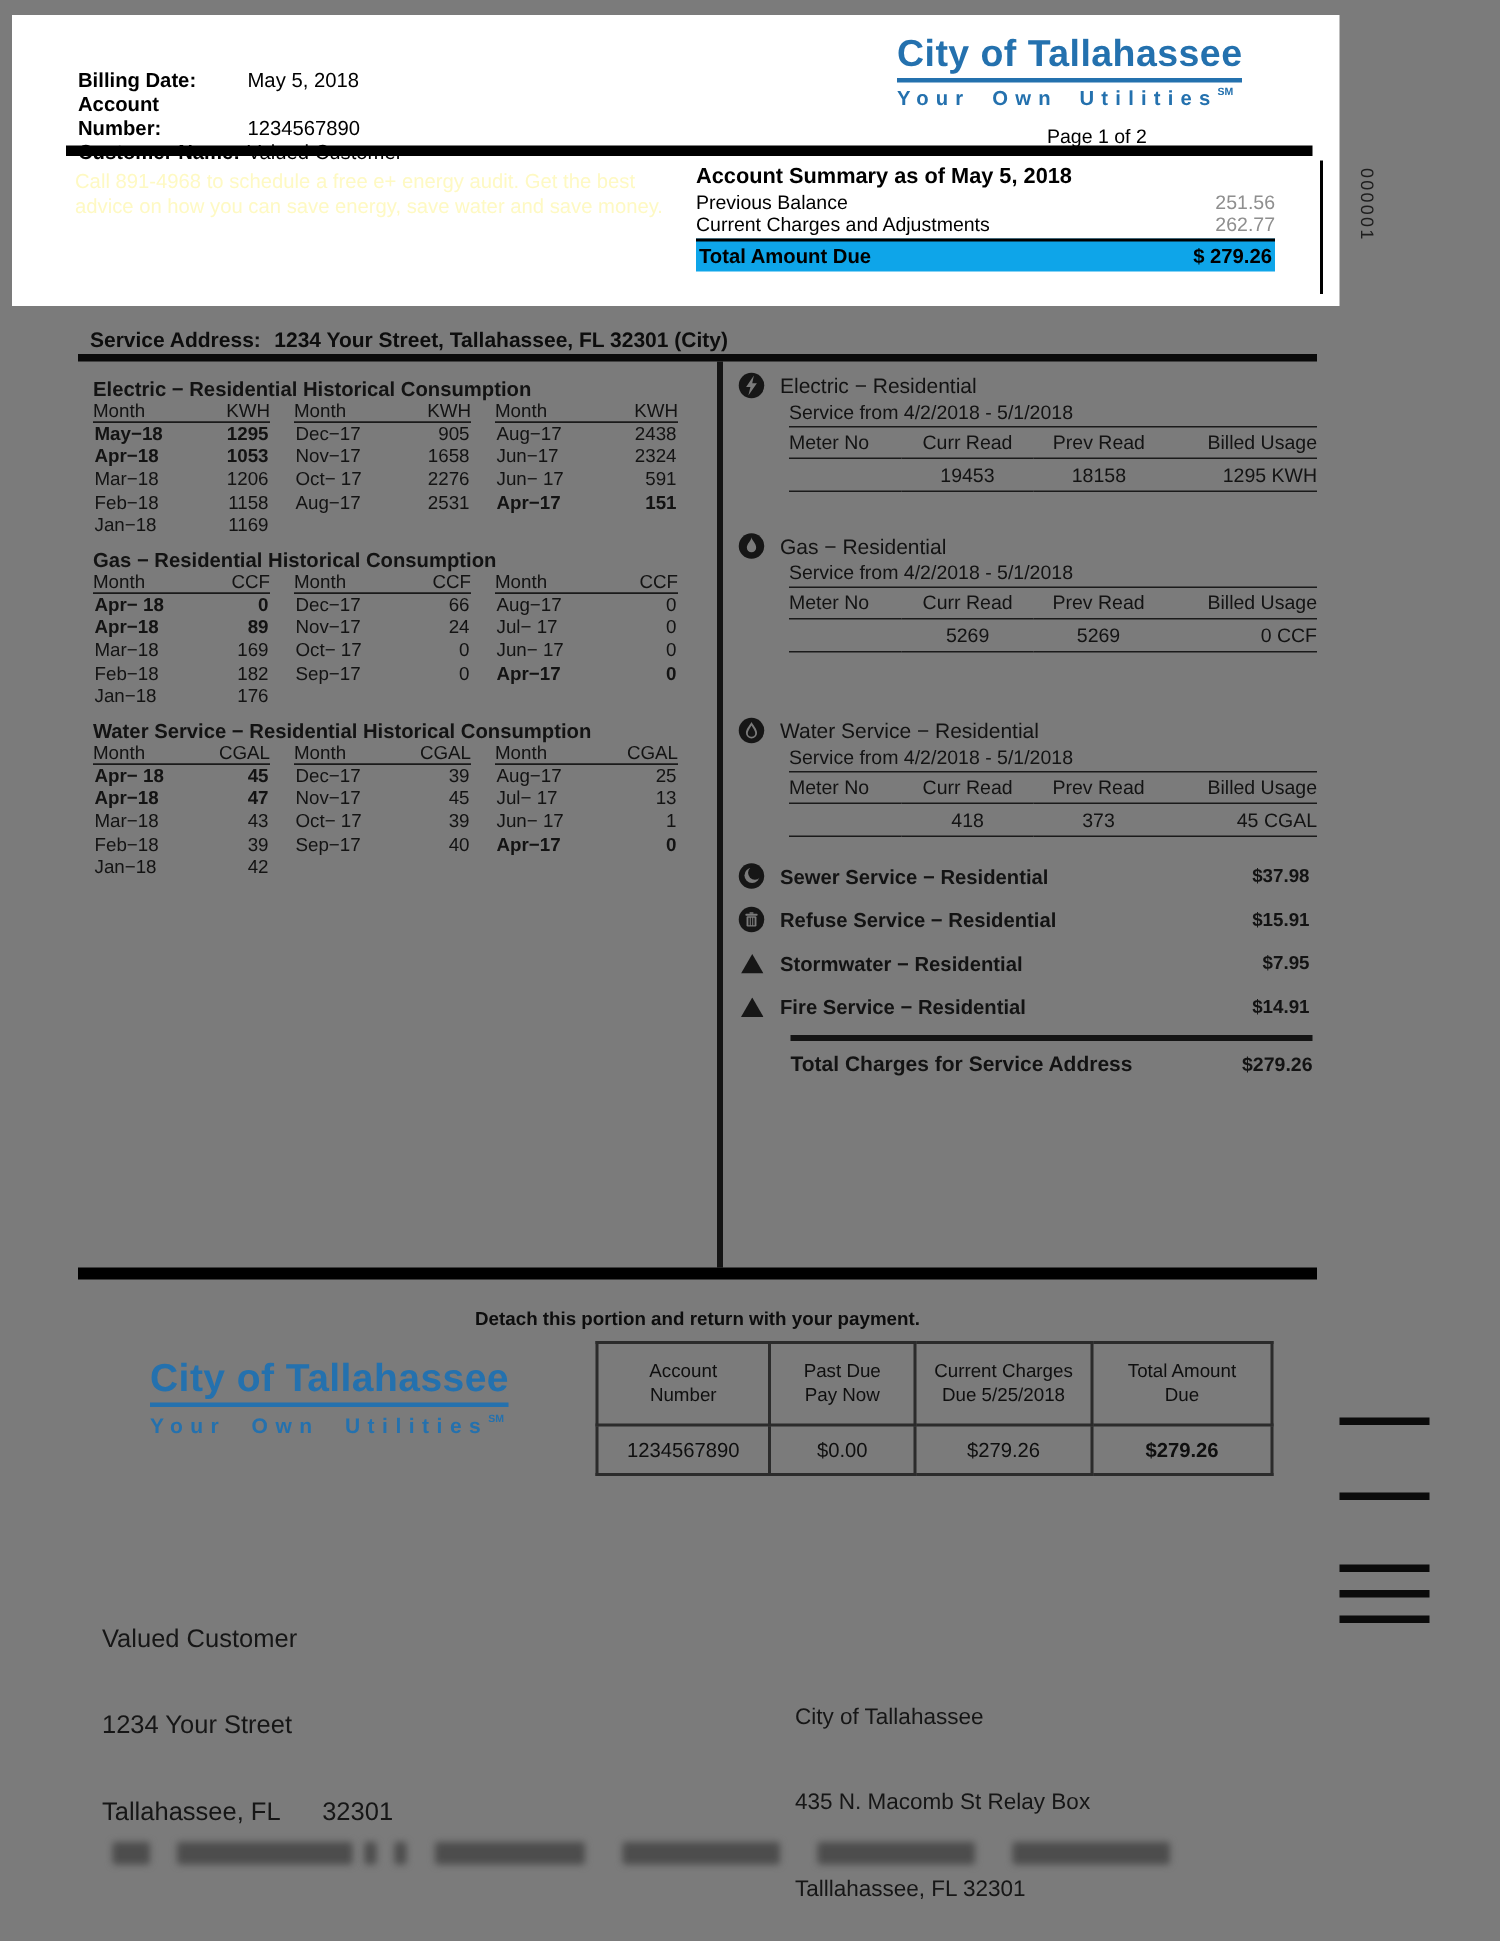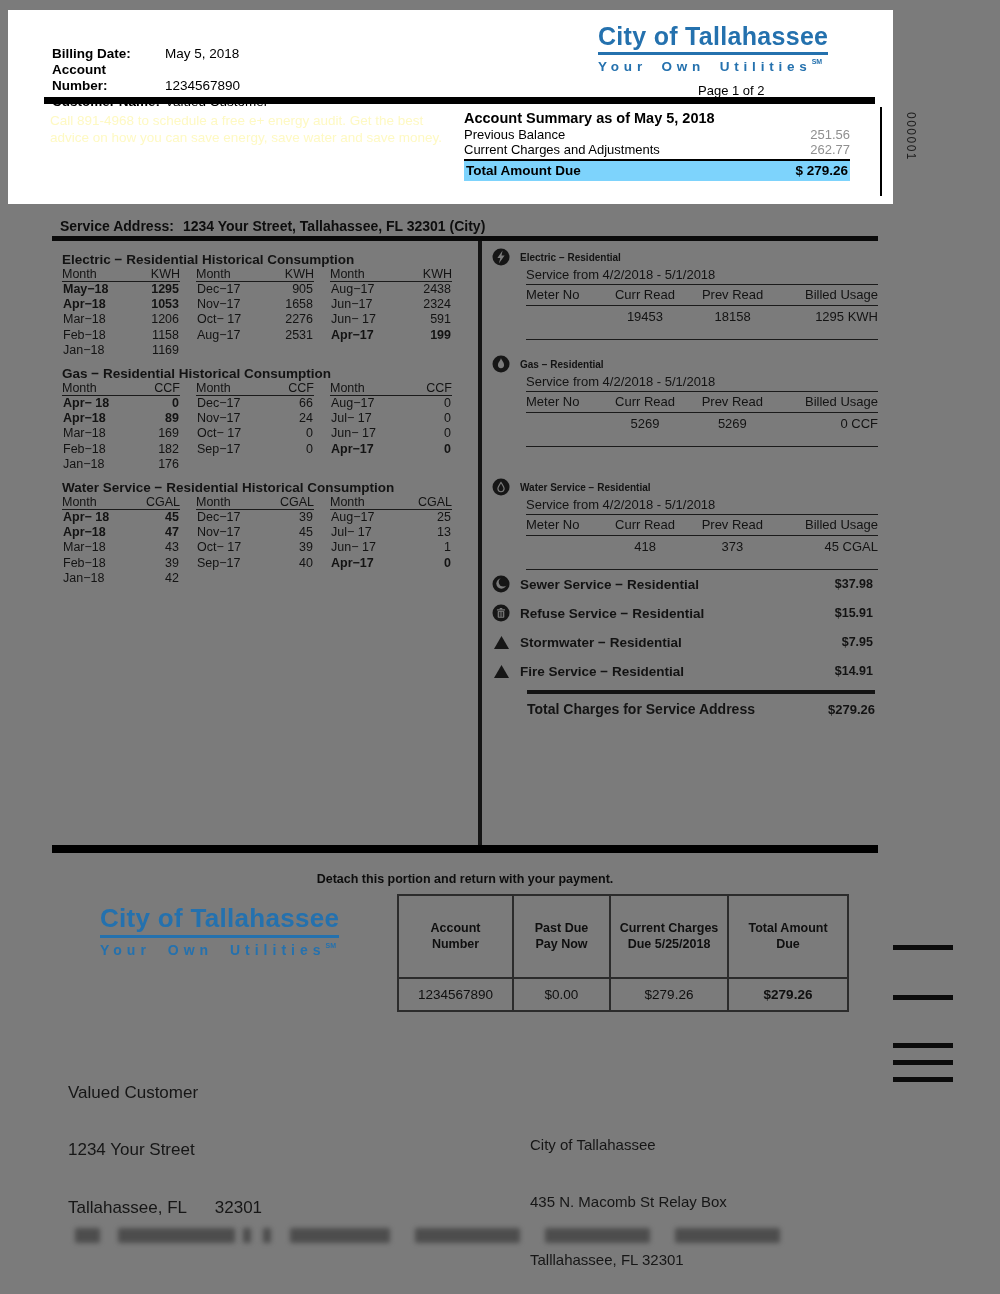--- a/index.html
+++ b/index.html
@@ -18,21 +18,21 @@
   .logo-tag{font-size:13.5px;font-weight:bold;letter-spacing:4.8px;word-spacing:6px;margin-top:3px;white-space:nowrap}
   .logo-sm{font-size:7px;vertical-align:7px;letter-spacing:0}
   .page-ind{left:698px;top:83px;font-size:13px;color:#000}
   .rule-top{left:44px;top:97px;width:831px;height:7px;background:#000}
   .promo{left:50px;top:112px;width:412px;font-size:13.5px;line-height:17px;color:#fef9c3}
   .summary{left:464px;top:110px;width:386px;color:#000}
   .sum-title{font-size:14.5px;font-weight:bold;margin-bottom:2px}
   .sum-row{display:flex;justify-content:space-between;font-size:13px;line-height:14.5px}
   .sum-row .val{color:#8f8f8f}
   .sum-total{display:flex;justify-content:space-between;font-size:13.5px;font-weight:bold;
-             background:#7dd3fc;border-top:2px solid #000;margin-top:2px;padding:2px 2px 3px}
+             background:#0ea5e9;border-top:2px solid #000;margin-top:2px;padding:2px 2px 3px}
   .vline-right{left:880px;top:107px;width:2px;height:89px;background:#000}
   .side-code{left:918px;top:112px;font-size:12px;letter-spacing:1.5px;color:#1d1d1d;
              transform:rotate(90deg);transform-origin:0 0;white-space:nowrap}
 
   
   .svc-addr{left:60px;top:218px;font-size:14px;font-weight:bold;color:#0d0d0d;white-space:nowrap}
   .svc-addr .lbl{margin-right:9px}
   .svc-rule{left:52px;top:236px;width:826px;height:5px;background:#0a0a0a}
   .vdivider{left:478px;top:241px;width:4px;height:604px;background:#141414}
 
@@ -47,25 +47,25 @@
   .hist th.num,.hist td.num{text-align:right}
   .hist th.gap,.hist td.gap{border-bottom:none}
   .hist td{padding-top:1px;line-height:13.2px}
   .b{font-weight:bold}
 
   
   .meter-sec{left:492px;width:386px}
   .sec-head{display:flex;align-items:center}
   .sec-icon{width:18px;height:18px;margin-right:10px;display:flex;align-items:center;justify-content:center;flex:none}
   .sec-icon svg{display:block}
-  .sec-title{font-size:10px;font-weight:bold;white-space:nowrap}
+  .sec-title{font-size:14px;font-weight:normal;white-space:nowrap}
   .sec-period{margin-left:34px;font-size:13px;border-bottom:1.5px solid #1a1a1a;padding-bottom:2px;margin-top:1px}
   table.meter{margin-left:34px;width:352px;border-collapse:collapse;font-size:13px}
   .meter th{font-weight:normal;border-bottom:1.5px solid #1a1a1a;padding:2px 0 3px}
-  .meter td{border-bottom:1.5px solid #1a1a1a;padding:3px 0 15px}
+  .meter td{border-bottom:1.5px solid #1a1a1a;padding:3px 0 3px}
   .meter .l{text-align:left;width:82px}
   .meter .c{text-align:center;width:96px}
   .meter .r{text-align:right;width:112px}
 
   
   .charge{left:492px;width:386px;display:flex;align-items:center}
   .charge-label{font-size:13.5px;font-weight:bold;flex:1;white-space:nowrap}
   .charge-amt{font-size:12.5px;font-weight:bold;padding-right:5px}
   .charge-divider{left:527px;top:690px;width:348px;height:4px;background:#141414}
   .charge-total{left:527px;top:701px;width:348px;display:flex;justify-content:space-between;align-items:flex-end}
@@ -75,21 +75,21 @@
   
   .rule-bottom{left:52px;top:845px;width:826px;height:8px;background:#000}
   .detach{left:52px;top:872px;width:826px;text-align:center;font-size:12.5px;font-weight:bold;color:#0d0d0d}
   .logo-bottom{left:100px;top:903px}
   .logo-bottom .logo-name{font-size:26px}
   .logo-bottom .logo-rule{height:3px}
   .logo-bottom .logo-tag{font-size:14px;letter-spacing:5px;word-spacing:8px;margin-top:4px}
   table.stub{left:397px;top:894px;border-collapse:collapse;color:#0f0f0f}
   .stub col.c1{width:115px}.stub col.c2{width:97px}.stub col.c3{width:118px}.stub col.c4{width:120px}
   .stub th,.stub td{border:2px solid #2b2b2b;text-align:center;vertical-align:middle}
-  .stub th{font-size:12.5px;font-weight:bold;line-height:15.5px;height:45px;padding:18px 4px}
+  .stub th{font-size:12.5px;font-weight:normal;line-height:15.5px;height:45px;padding:4px 4px}
   .stub td{font-size:13.5px;height:29px}
 
   
   .addr{white-space:pre;color:#161616;line-height:19.3px}
   .cust-addr{left:68px;top:1044px;font-size:17px}
   .remit-addr{left:530px;top:1096px;font-size:15px}
 
   
   .tick{left:893px;width:60px;height:5px;background:#0b0b0b}
   .micr{top:1228px;height:15px;background:#4d4d4d;filter:blur(2.6px);border-radius:2px}
@@ -202,21 +202,21 @@
               <td class="num">591</td>
           </tr>
           <tr>
             <td>Feb−18</td>
               <td class="num">1158</td>
               <td class="gap"></td>
             <td>Aug−17</td>
               <td class="num">2531</td>
               <td class="gap"></td>
             <td class="b">Apr−17</td>
-              <td class="num b">199</td>
+              <td class="num b">151</td>
           </tr>
           <tr>
             <td>Jan−18</td>
               <td class="num">1169</td>
               <td class="gap"></td>
             <td></td>
               <td class="num"></td>
               <td class="gap"></td>
             <td></td>
               <td class="num"></td>

